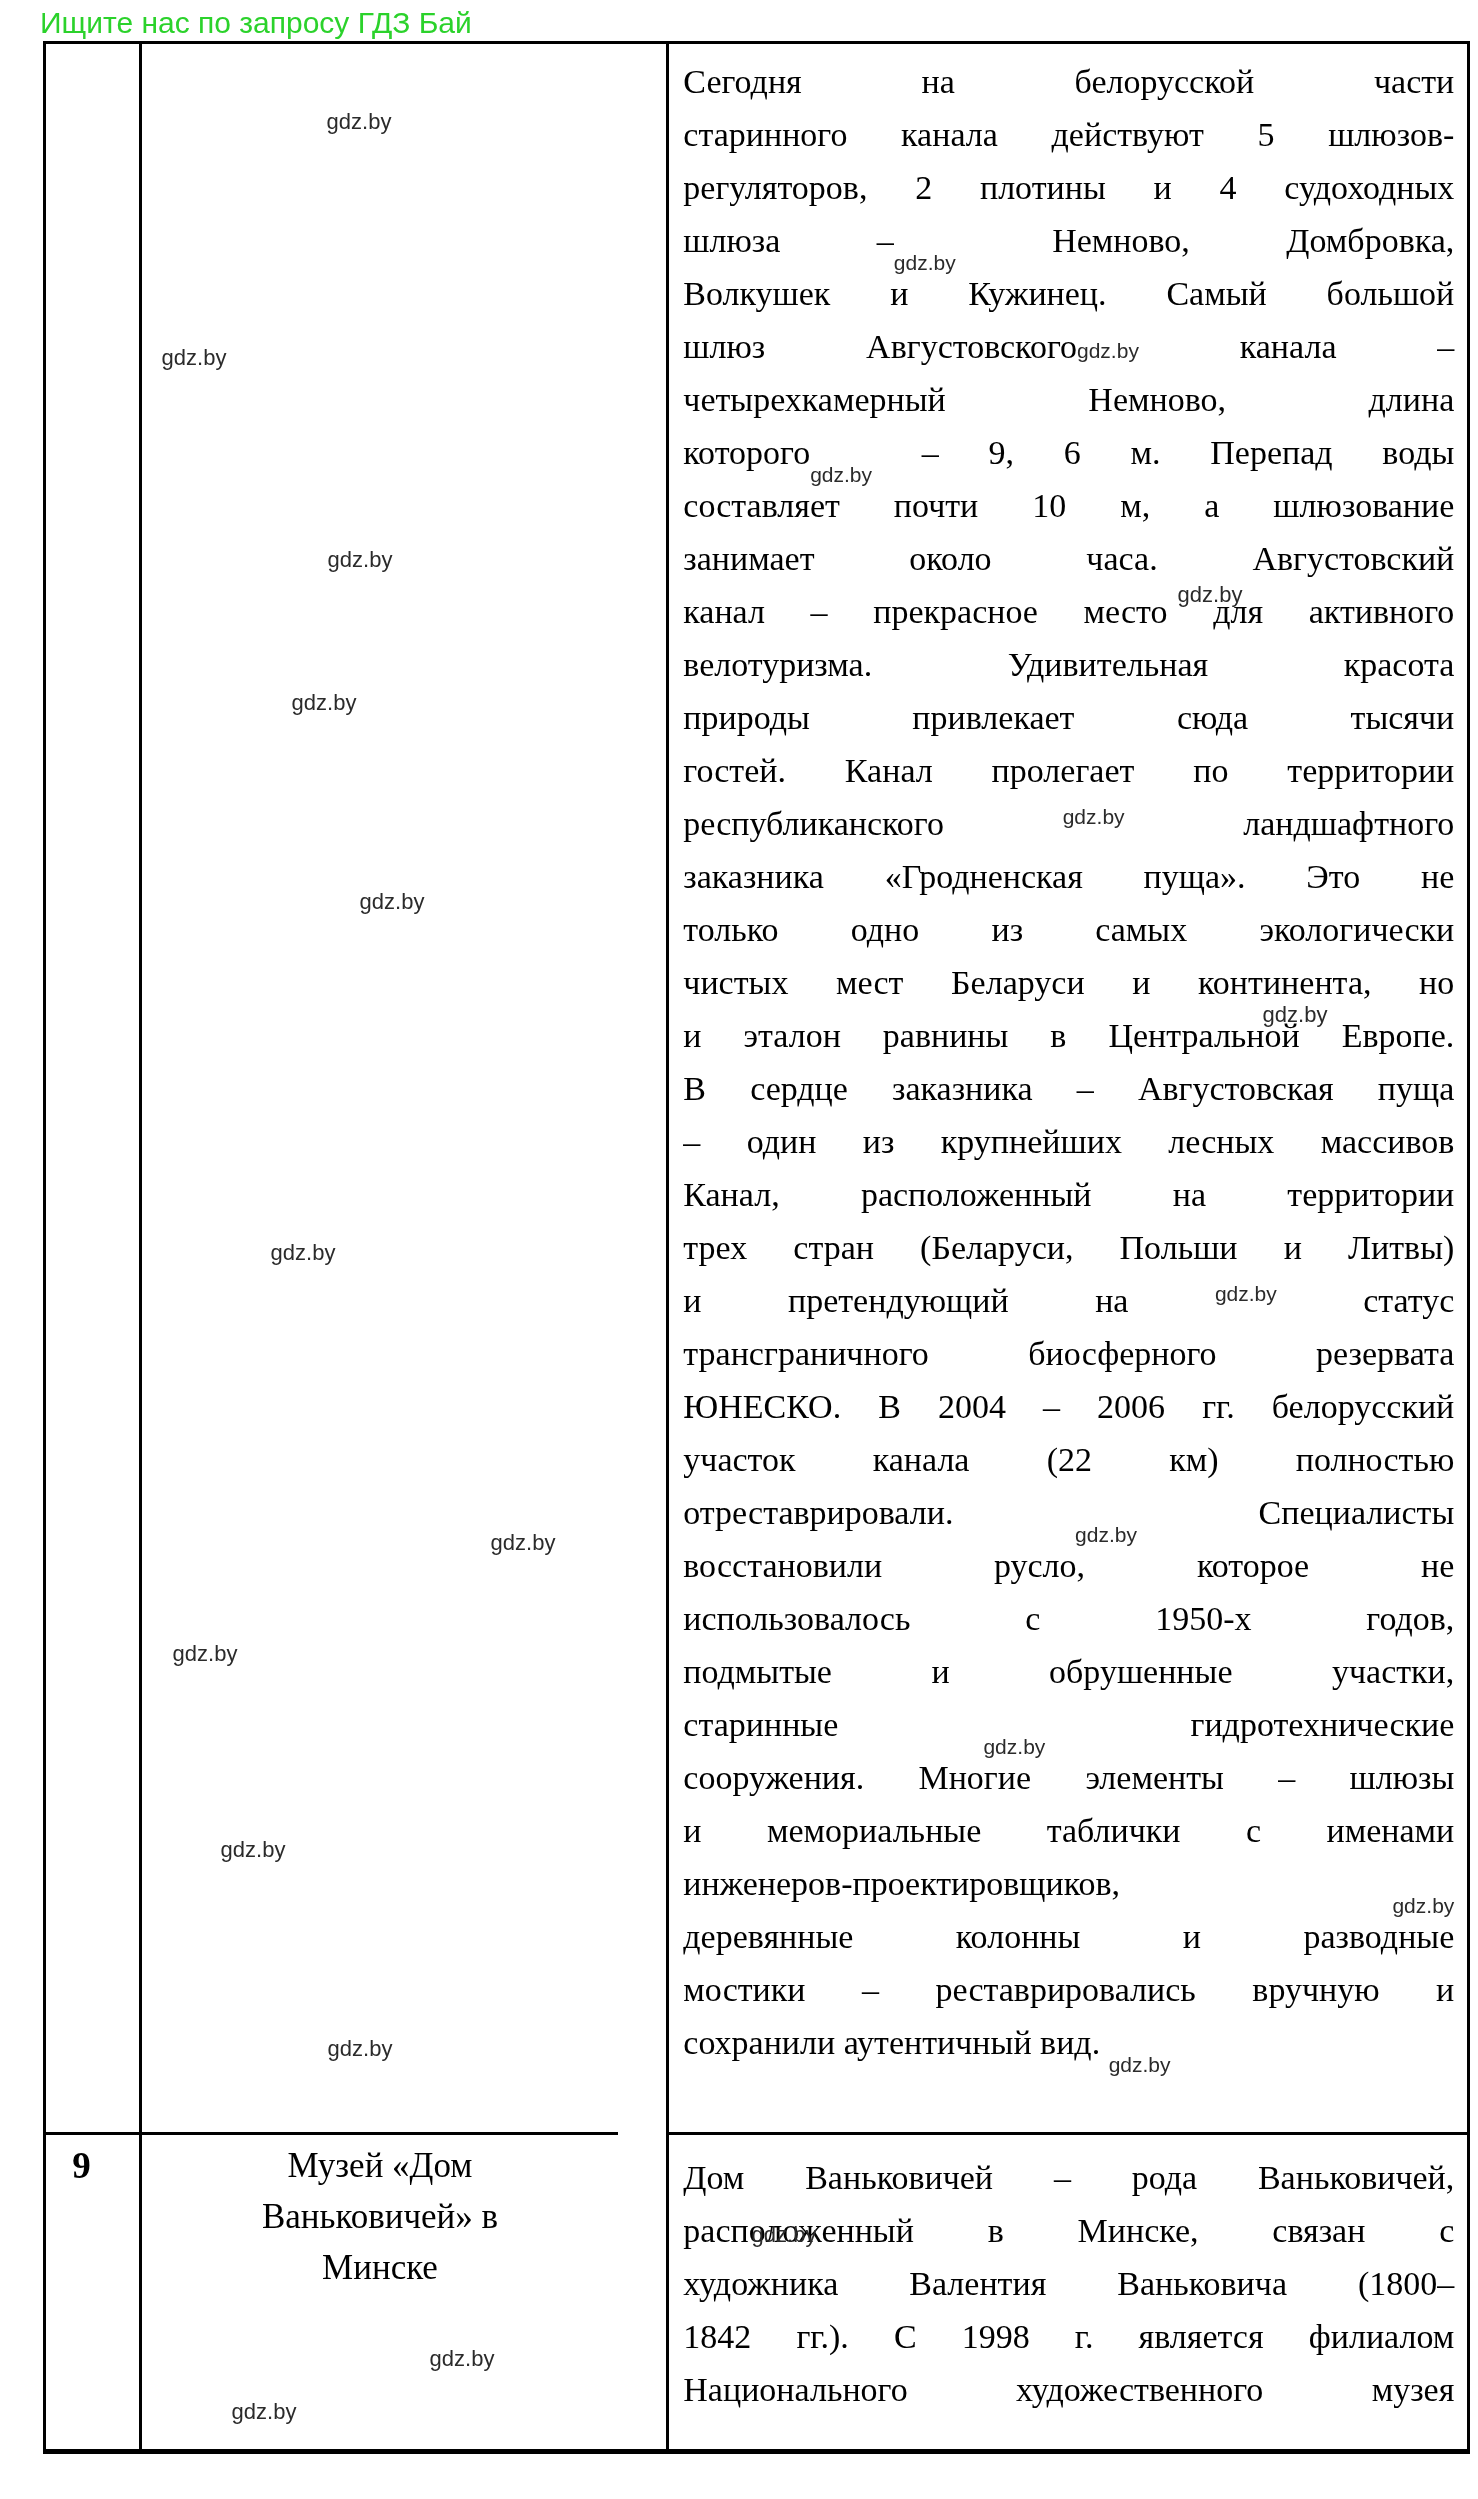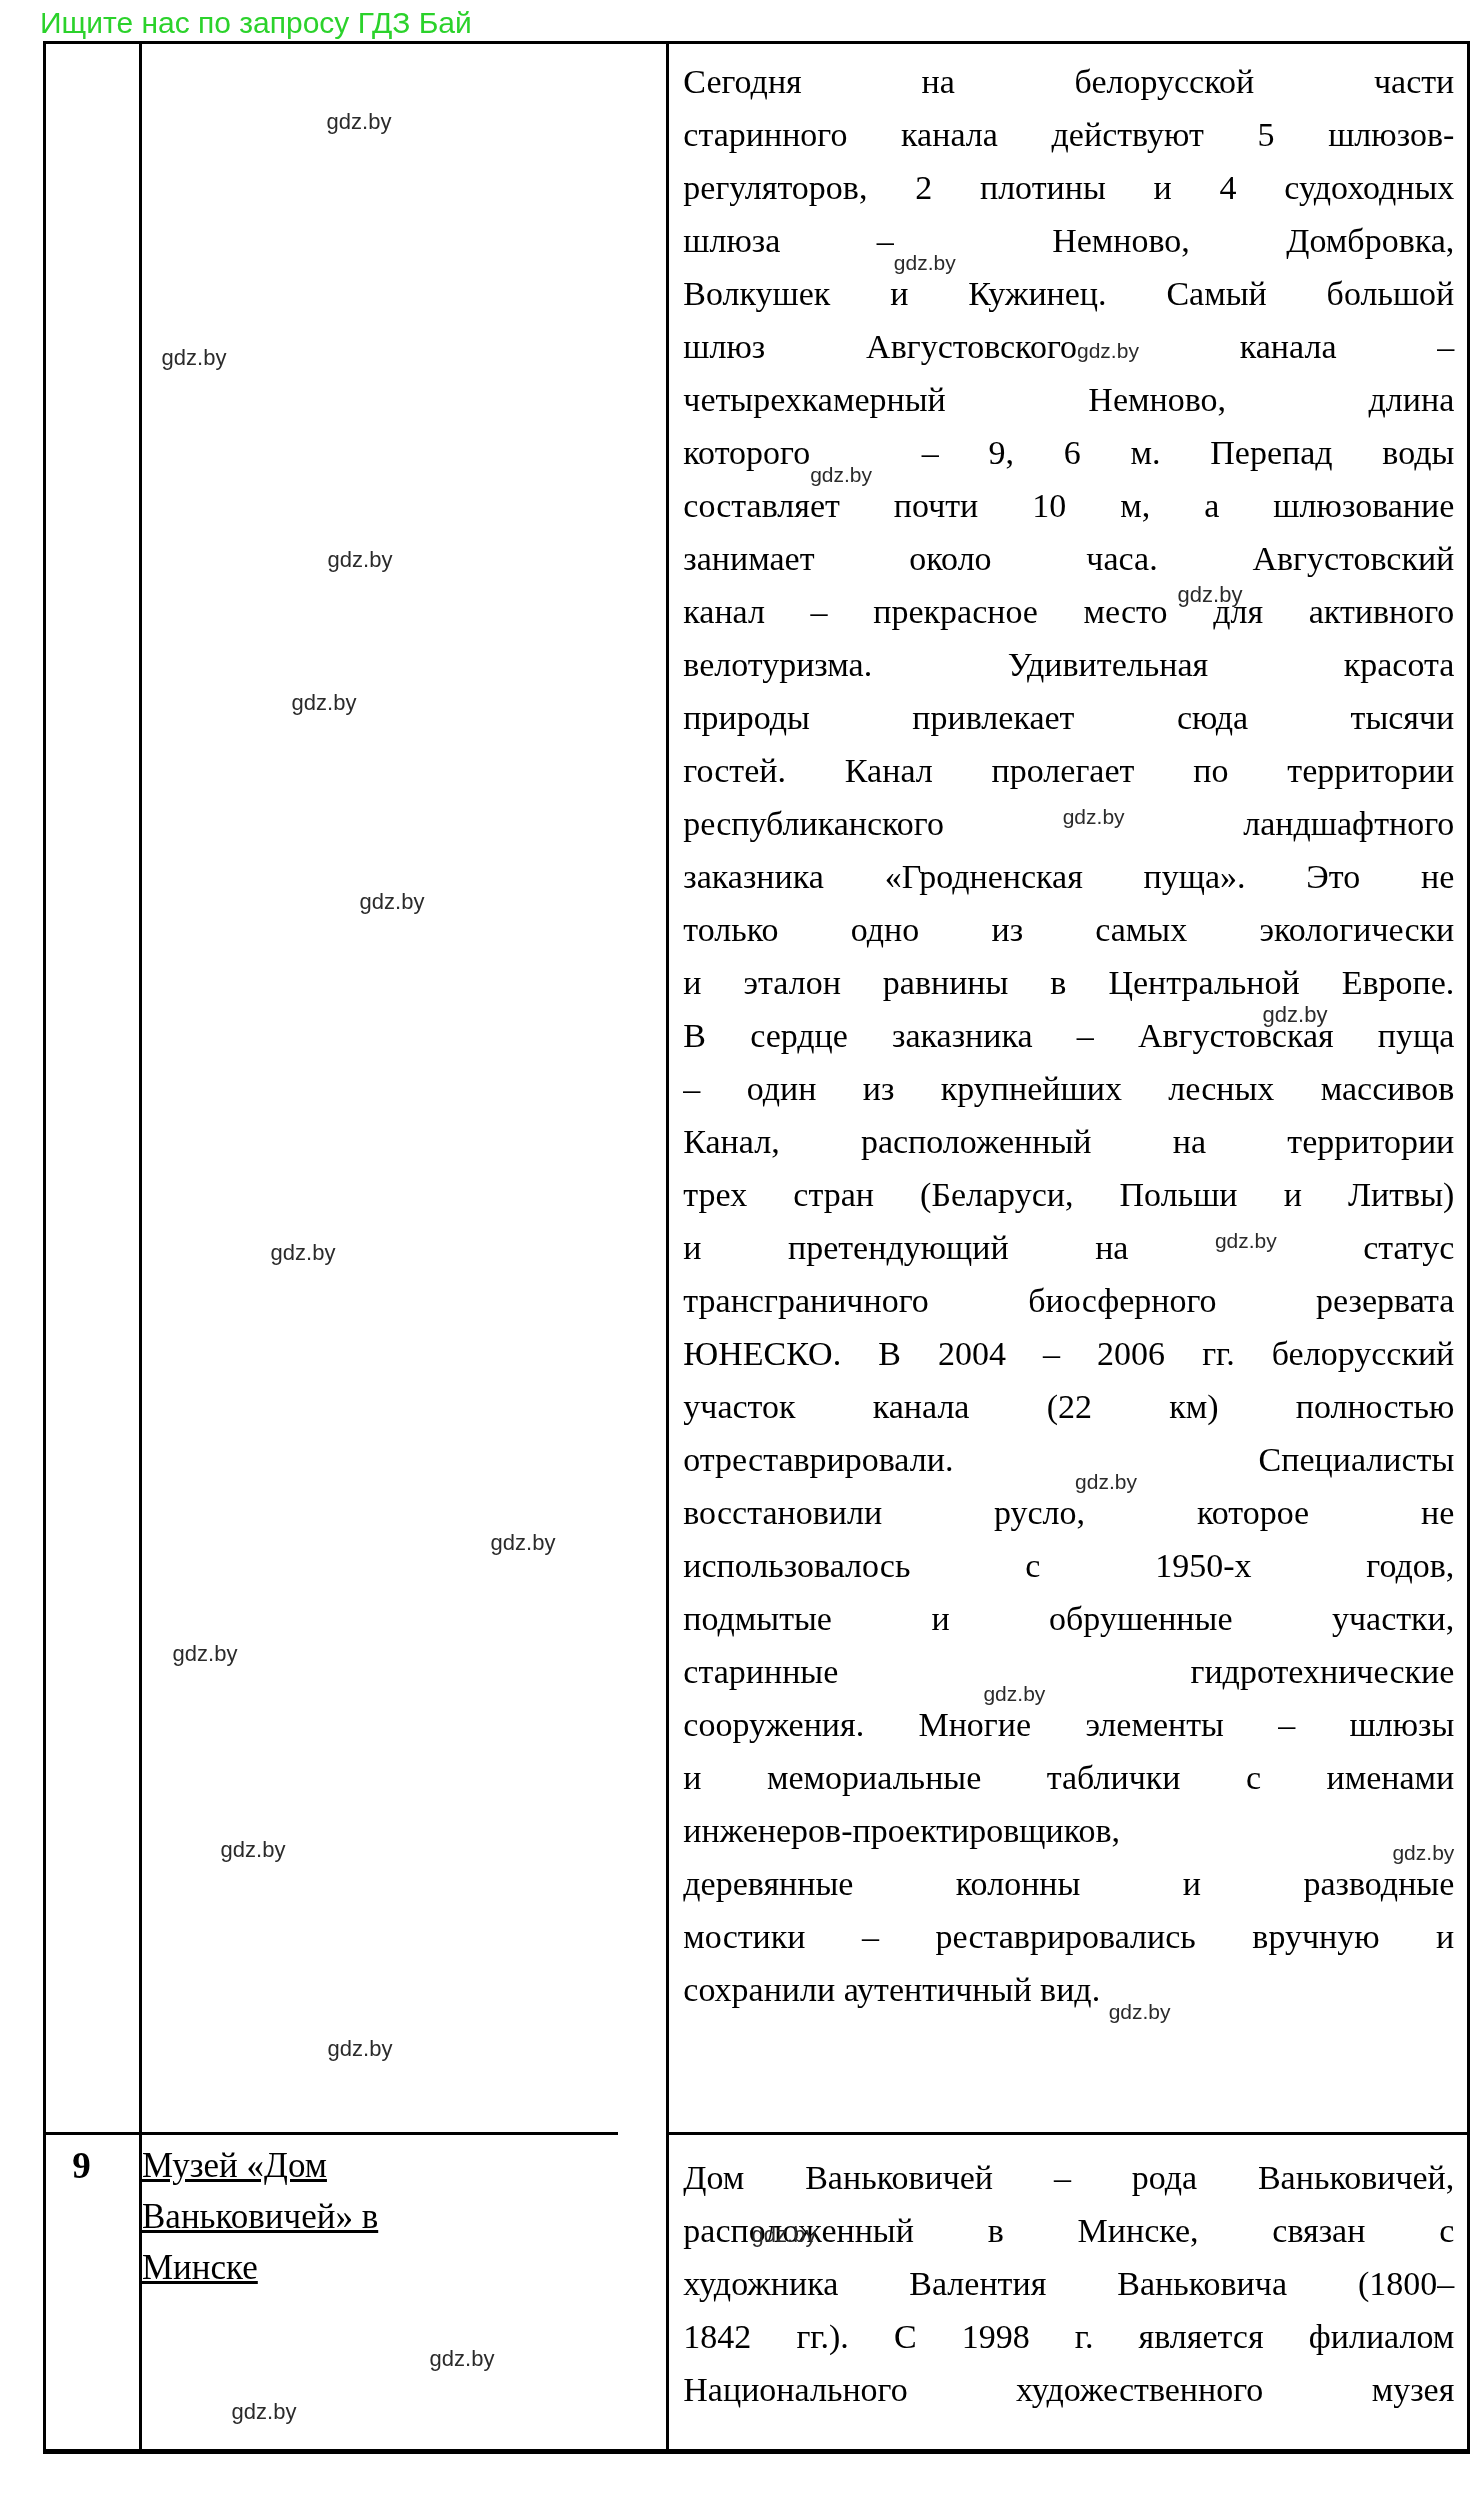--- a/index.html
+++ b/index.html
@@ -22,21 +22,21 @@
   .c-num{padding-top:11px;text-align:center;font:bold 37px/1.1 "Liberation Serif",serif;color:var(--ink);}
   .c-num .numwrap{display:inline-block;transform:translateX(-11px);}
 
   .c-body{padding:11px 12.7px 0 14.3px;margin-left:48px;}
   .c-body.r2{padding-top:16px;}
   .ln{height:53px;font:34px/53px "Liberation Serif",serif;color:var(--ink);
       text-align:justify;text-align-last:justify;}
   .ln.noj{text-align-last:left;}
 
   .c-title.r2{padding-top:4.8px;}
-  .tln{font:35px/51px "Liberation Serif",serif;text-align:left;color:var(--ink);text-decoration:underline;}
+  .tln{font:35px/51px "Liberation Serif",serif;text-align:center;color:var(--ink);}
 
   .wm{font-family:"Liberation Sans",sans-serif;font-size:21px;color:var(--wmink);
       display:inline-block;line-height:1;}
   .wm.sub{vertical-align:-17.5px;}
   .wm.sup{vertical-align:11px;}
   .wm-abs{position:absolute;transform:translate(-50%,-50%);white-space:nowrap;
       font:22px/1 "Liberation Sans",sans-serif;color:var(--wmink);}
 </style>
 </head>
 <body>
@@ -75,20 +75,21 @@
         <div class="ln">которого<span class="wm sub">gdz.by</span> – 9, 6 м. Перепад воды</div>
         <div class="ln">составляет почти 10 м, а шлюзование</div>
         <div class="ln">занимает около часа. Августовский</div>
         <div class="ln">канал – прекрасное место для активного</div>
         <div class="ln">велотуризма. Удивительная красота</div>
         <div class="ln">природы привлекает сюда тысячи</div>
         <div class="ln">гостей. Канал пролегает по территории</div>
         <div class="ln">республиканского <span class="wm sup">gdz.by</span> ландшафтного</div>
         <div class="ln">заказника «Гродненская пуща». Это не</div>
         <div class="ln">только одно из самых экологически</div>
+        <div class="ln">чистых мест Беларуси и континента, но</div>
         <div class="ln">и эталон равнины в Центральной Европе.</div>
         <div class="ln">В сердце заказника – Августовская пуща</div>
         <div class="ln">– один из крупнейших лесных массивов</div>
         <div class="ln">Канал, расположенный на территории</div>
         <div class="ln">трех стран (Беларуси, Польши и Литвы)</div>
         <div class="ln">и претендующий на <span class="wm sup">gdz.by</span> статус</div>
         <div class="ln">трансграничного биосферного резервата</div>
         <div class="ln">ЮНЕСКО. В 2004 – 2006 гг. белорусский</div>
         <div class="ln">участок канала (22 км) полностью</div>
         <div class="ln">отреставрировали. <span class="wm sub">gdz.by</span> Специалисты</div>

